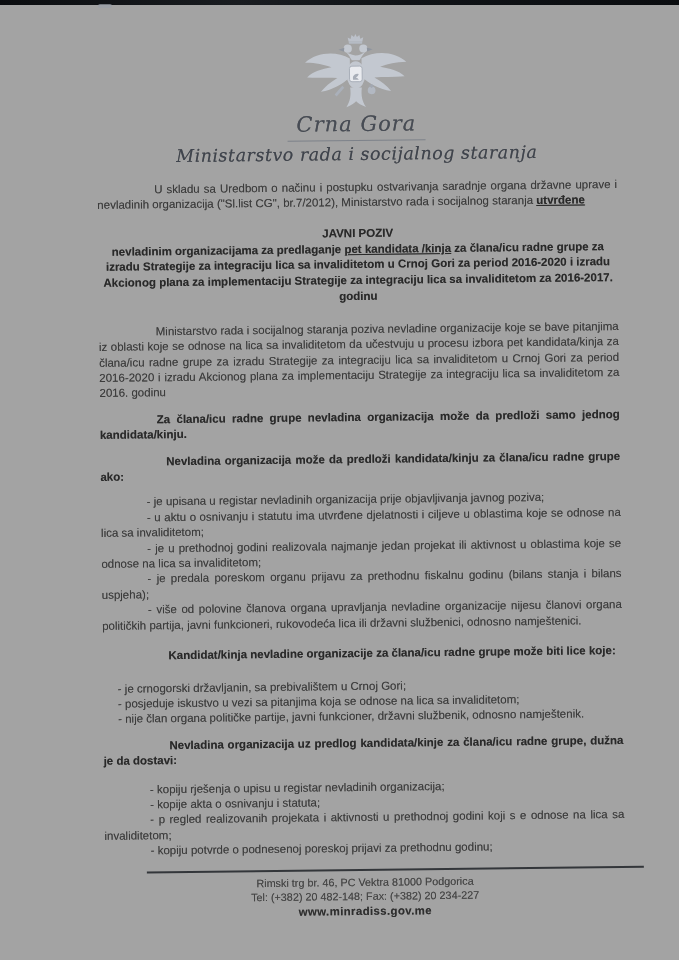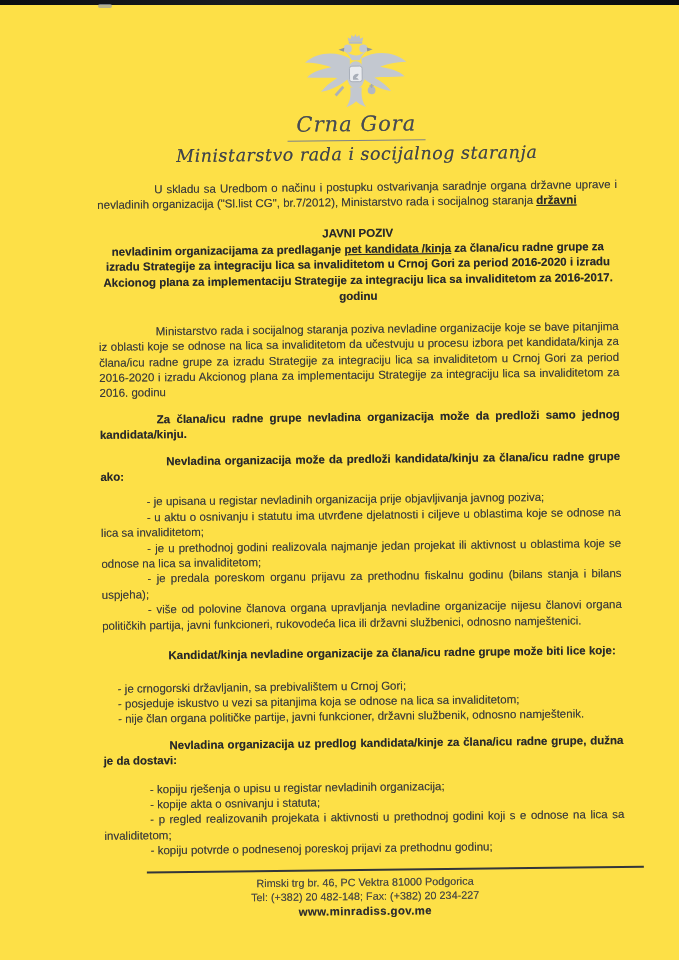--- a/index.html
+++ b/index.html
@@ -2,21 +2,21 @@
 <html><head>
 <meta charset="utf-8">
 <style>
   html, body { margin: 0; padding: 0; }
   body { background: #ffffff; }
 
   .page {
     position: relative;
     width: 679px;
     height: 960px;
-    background: #fde047;
+    background: #a3a3a3;
     overflow: hidden;
     font-family: "Liberation Sans", sans-serif;
   }
 
   
   .scan-top-edge {
     position: absolute;
     top: 0; left: 0;
     width: 100%; height: 5px;
     background: linear-gradient(90deg, #0b0d10 0%, #191c20 35%, #101317 60%, #0b0d10 100%);
@@ -162,21 +162,21 @@
       </g>
 
       <rect x="53.5" y="34" width="13" height="16" rx="2.5" fill="#e9ebef" stroke="#a8aeb8" stroke-width="1"></rect>
       <path d="M57 45 q2-4 6-3 q-1 3 -3 4 q2 0 3 2 h-6 z" fill="#a8aeb8"></path>
     </svg>
 
     <div class="country">Crna Gora</div>
     <div class="header-rule"></div>
     <div class="ministry">Ministarstvo rada i socijalnog staranja</div>
 
-    <p class="intro indent"><span>U skladu sa Uredbom o načinu i postupku ostvarivanja saradnje organa državne uprave i nevladinih organizacija ("Sl.list CG", br.7/2012), Ministarstvo rada i socijalnog staranja</span> <span class="bold u">državni</span></p>
+    <p class="intro indent"><span>U skladu sa Uredbom o načinu i postupku ostvarivanja saradnje organa državne uprave i nevladinih organizacija ("Sl.list CG", br.7/2012), Ministarstvo rada i socijalnog staranja</span> <span class="bold u">utvrđene</span></p>
 
     <div class="titleblock">
       <div>JAVNI POZIV</div>
       <div><span>nevladinim organizacijama za predlaganje </span><span class="u">pet kandidata /kinja</span><span> za člana/icu radne grupe za izradu Strategije za integraciju lica sa invaliditetom u Crnoj Gori za period 2016-2020 i izradu Akcionog plana za implementaciju Strategije za integraciju lica sa invaliditetom za 2016-2017. godinu</span></div>
     </div>
 
     <p class="p1 indent">Ministarstvo rada i socijalnog staranja poziva nevladine organizacije koje se bave pitanjima iz oblasti koje se odnose na lica sa invaliditetom da učestvuju u procesu izbora pet kandidata/kinja za člana/icu radne grupe za izradu Strategije za integraciju lica sa invaliditetom u Crnoj Gori za period 2016-2020 i izradu Akcionog plana za implementaciju Strategije za integraciju lica sa invaliditetom za 2016. godinu</p>
     <p class="p2 indent bold">Za člana/icu radne grupe nevladina organizacija može da predloži samo jednog kandidata/kinju.</p>
 
     <div>

